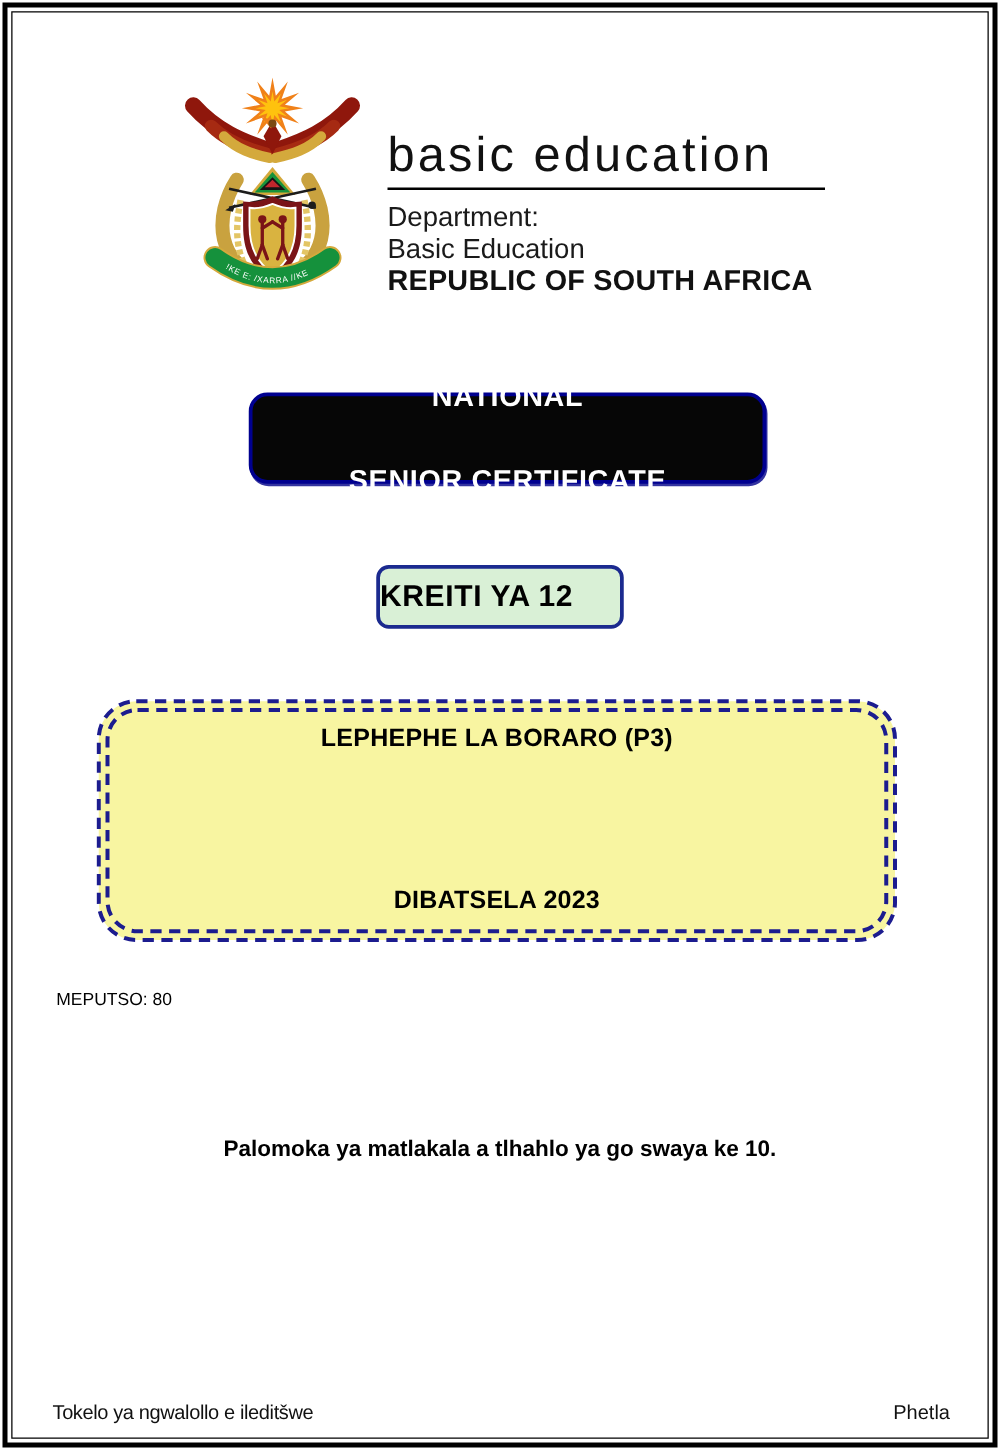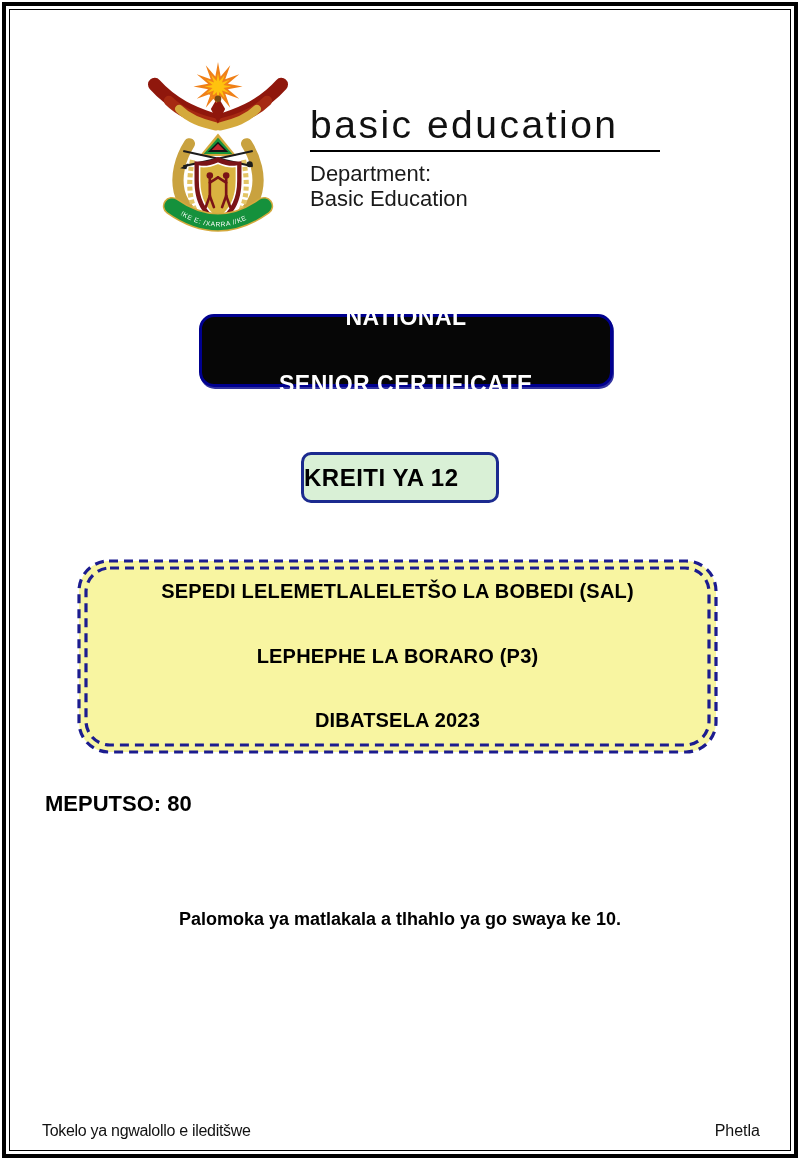--- a/index.html
+++ b/index.html
@@ -94,21 +94,21 @@
     text-align: center;
   }
   .exam-line {
     font-weight: 700; font-size: 20px; line-height: 22px;
     letter-spacing: 0.2px;
   }
 
   
   .marks {
     position: absolute; left: 45px; top: 791px;
-    font-weight: 700; font-size: 22px;
+    font-weight: 400; font-size: 14px;
   }
   .note {
     position: absolute; left: 0; top: 909px; width: 100%;
     text-align: center; font-weight: 700; font-size: 18px;
   }
   .footer {
     position: absolute; left: 42px; right: 40px; top: 1122px;
     display: flex; justify-content: space-between;
     font-size: 16px; color: #111;
   }
@@ -175,38 +175,38 @@
   <text font-size="6.5" fill="#ffffff" font-family="Liberation Sans, sans-serif" letter-spacing="0.6">
     <textPath href="#mottoPath" startOffset="6">!KE E: /XARRA //KE</textPath>
   </text>
 </svg>
 
 <div class="logo-text">
   <div class="brand">basic education</div>
   <div class="brand-rule"></div>
   <div class="dept-line">Department:</div>
   <div class="dept-line">Basic Education</div>
+  <div class="country-line">REPUBLIC OF SOUTH AFRICA</div>
 </div>
 
 <div class="nsc-box">
   <div class="nsc-line">NATIONAL</div>
   <div class="nsc-line">SENIOR CERTIFICATE</div>
 </div>
 
 <div class="grade-box">
   <div class="grade-label">KREITI YA 12</div>
 </div>
 
 <div class="exam-box">
   <svg class="border-svg" viewBox="0 0 641 195" preserveAspectRatio="none" aria-hidden="true">
     <rect x="2" y="2" width="637" height="191" rx="30" ry="30" fill="#f8f5a1" stroke="#1c1c8f" stroke-width="3.2" stroke-dasharray="9 6"></rect>
     <rect x="9" y="9" width="623" height="177" rx="24" ry="24" fill="none" stroke="#1c1c8f" stroke-width="3.2" stroke-dasharray="9 6"></rect>
   </svg>
   <div class="exam-lines">
-    <div class="exam-line">SEPEDI LELEMETLALELETŠO LA BOBEDI (SAL)</div>
     <div class="exam-line">LEPHEPHE LA BORARO (P3)</div>
     <div class="exam-line">DIBATSELA 2023</div>
   </div>
 </div>
 
 <div class="marks">MEPUTSO: 80</div>
 <div class="note">Palomoka ya matlakala a tlhahlo ya go swaya ke 10.</div>
 
 <div class="footer">
   <span class="footer-left">Tokelo ya ngwalollo e ileditšwe</span>

